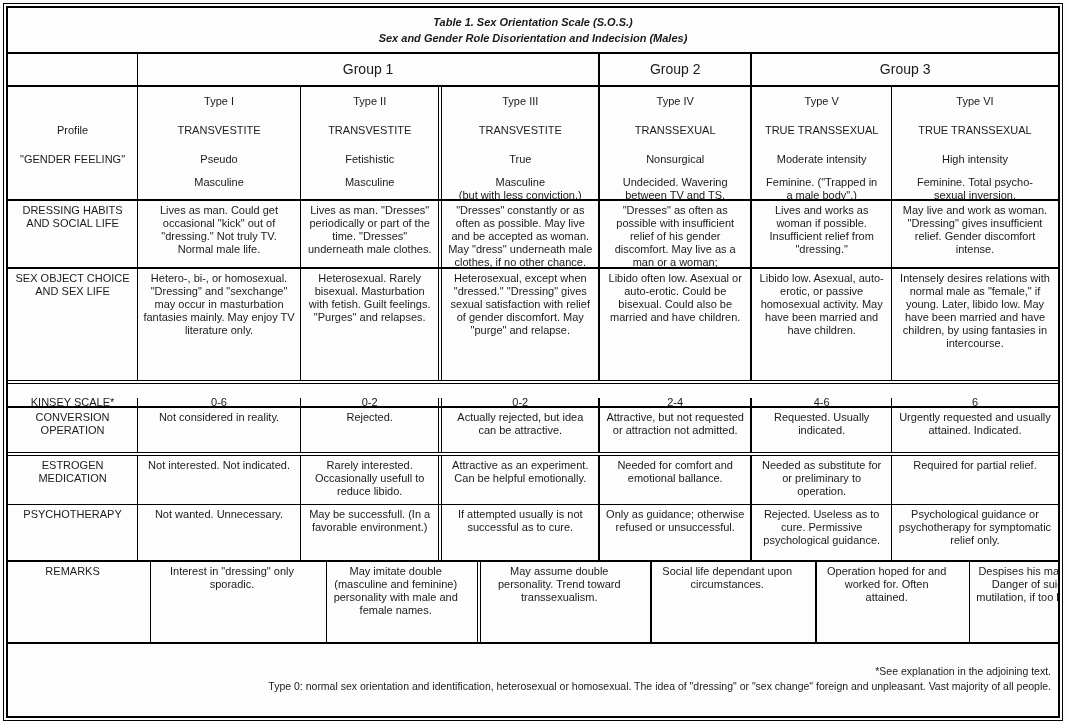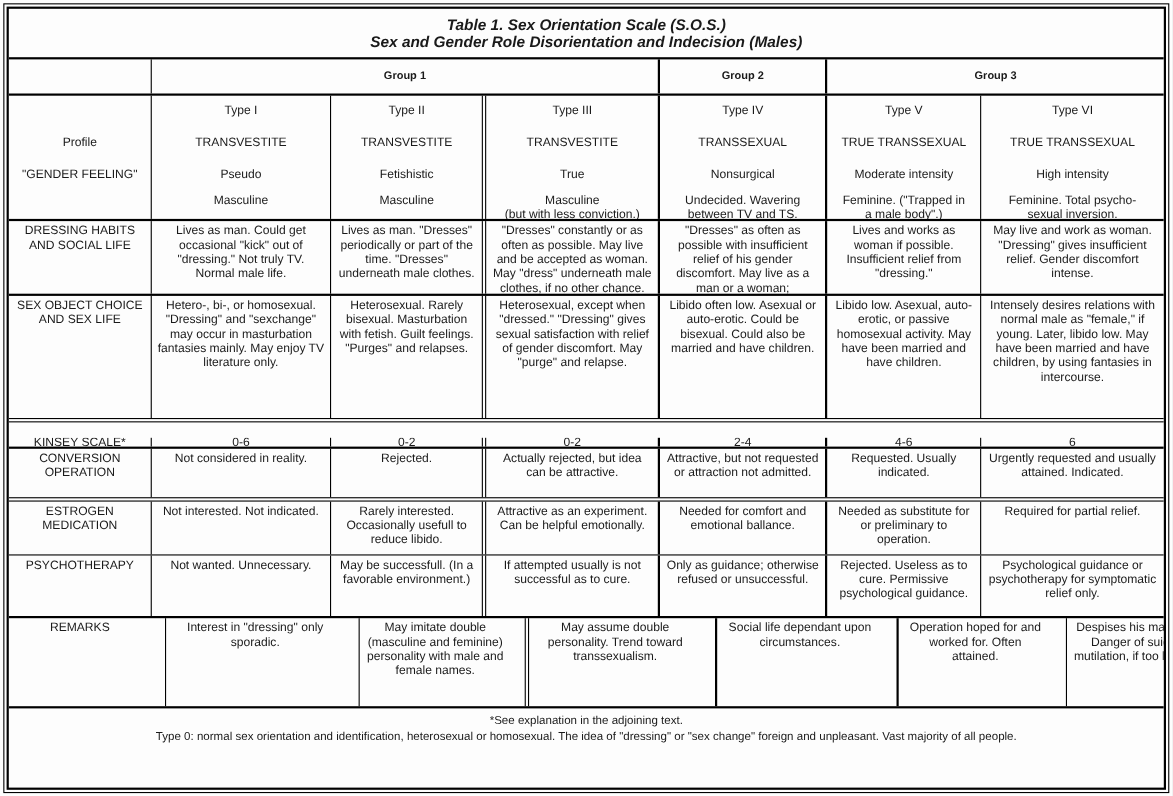--- a/index.html
+++ b/index.html
@@ -16,42 +16,42 @@
   
   .bl{border-left:1.5px solid #000;}
   .bl2{border-left:2px solid #000;}
   .bld{border-left:4px double #000;}
   
   .bt1{border-top:1.5px solid #000;}
   .bt2{border-top:2px solid #000;}
   .btd{border-top:4px double #000;}
   
   .title-block{height:44px;text-align:center;padding-top:7px;box-sizing:border-box;}
-  .title-line{font-size:14px;font-weight:bold;font-style:italic;line-height:15.5px;}
+  .title-line{font-size:11px;font-weight:bold;font-style:italic;line-height:15.5px;}
   
   .group-row{height:33px;}
   .group-row .cell{display:flex;align-items:center;justify-content:center;
-                   font-weight:bold;font-size:10px;padding:0;text-align:center;}
+                   font-weight:normal;font-size:14px;padding:0;text-align:center;}
   .g1{grid-column:2/5;} .g2{grid-column:5/6;} .g3{grid-column:6/8;}
   
   .header-row{height:114px;}
   .hcell{padding:0 4px;}
   .hline{height:29px;line-height:29px;white-space:nowrap;}
   .hdesc{line-height:13px;white-space:pre-line;margin-top:2px;}
   
   .r-dressing{height:68px;}
   .r-sex{height:113px;}
   .r-kinsey{height:26px;}
   .r-kinsey .cell{display:flex;align-items:center;justify-content:center;padding-top:0;margin-top:14px;}
   .r-conversion{height:46px;}
   .r-estrogen{height:52px;}
   .r-psycho{height:56px;}
   .r-remarks{height:82px;gap:13px;}
   
-  .footnote{flex:1 1 auto;padding:4px 7px;font-size:10.5px;line-height:14.5px;text-align:center;}
+  .footnote{flex:1 1 auto;padding:20px 7px;font-size:10.5px;line-height:14.5px;text-align:right;}
 </style>
 </head>
 <body>
 
 <div id="page">
   <div class="frame-outer">
     <div class="frame-inner">
 
       <div class="row title-block">
         <div class="title-line">Table 1. Sex Orientation Scale (S.O.S.)</div>

